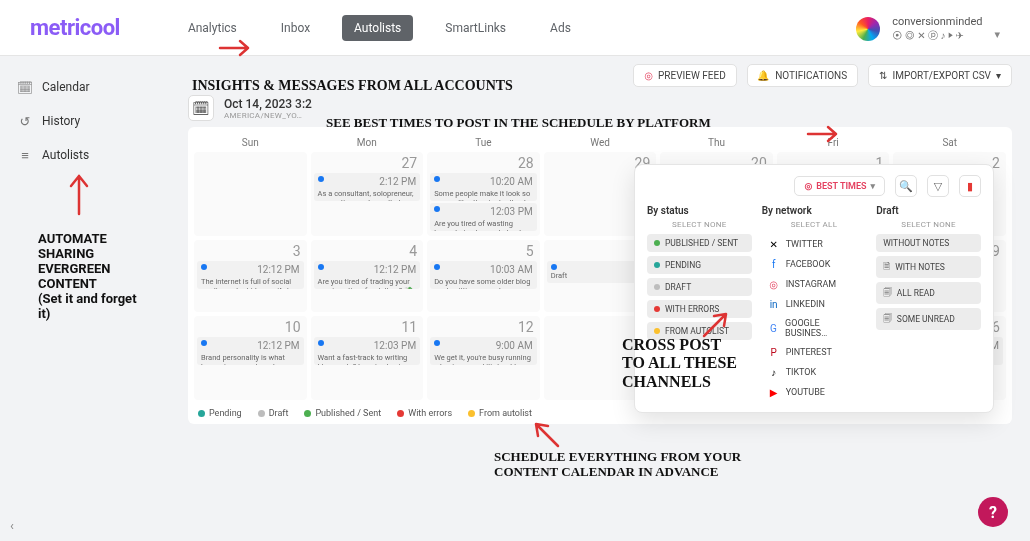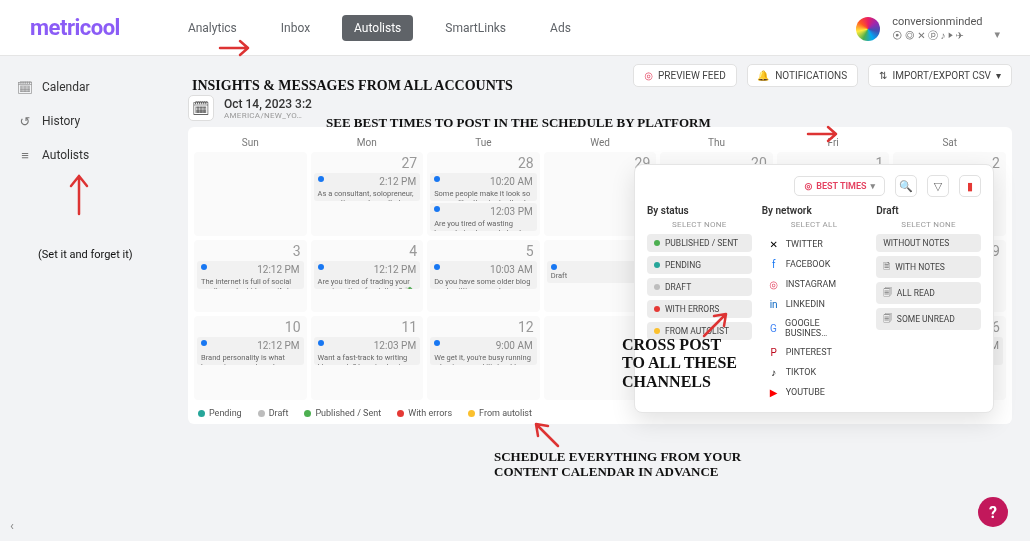--- a/index.html
+++ b/index.html
@@ -418,21 +418,21 @@
         </div>
       </div>
     </div>
 
   </div>
 </div>
 
 <div class="anno" style="top:78px;left:192px;font-size:14px">Insights &amp; messages from all accounts</div>
 <div class="anno" style="top:116px;left:326px;font-size:13px">See best times to post in the schedule by platform</div>
 <div class="anno" style="top:232px;left:38px;width:110px;font-size:13px">
-  <br><span style="text-transform:none;font-weight:400;font-size:11px">(Set it and forget it)</span>
+  <span>Automate sharing evergreen content</span><br><span style="text-transform:none;font-weight:700;font-size:13px">(Set it and forget it)</span>
 </div>
 <div class="anno" style="top:336px;left:622px;width:120px;font-size:16px">Cross post to all these channels</div>
 <div class="anno" style="top:450px;left:494px;width:290px;font-size:13px">Schedule everything from your content calendar in advance</div>
 
 <div class="arrow" style="top:36px;left:218px"><svg width="40" height="24">
       <path d="M2 12 L30 12 M30 12 L22 5 M30 12 L22 19" stroke="#d33" stroke-width="2.5" fill="none" stroke-linecap="round"></path>
     </svg></div>
 <div class="arrow" style="top:168px;left:66px"><svg width="26" height="50">
       <path d="M13 46 L13 8 M13 8 L5 18 M13 8 L21 18" stroke="#d33" stroke-width="2.5" fill="none" stroke-linecap="round"></path>
     </svg></div>

